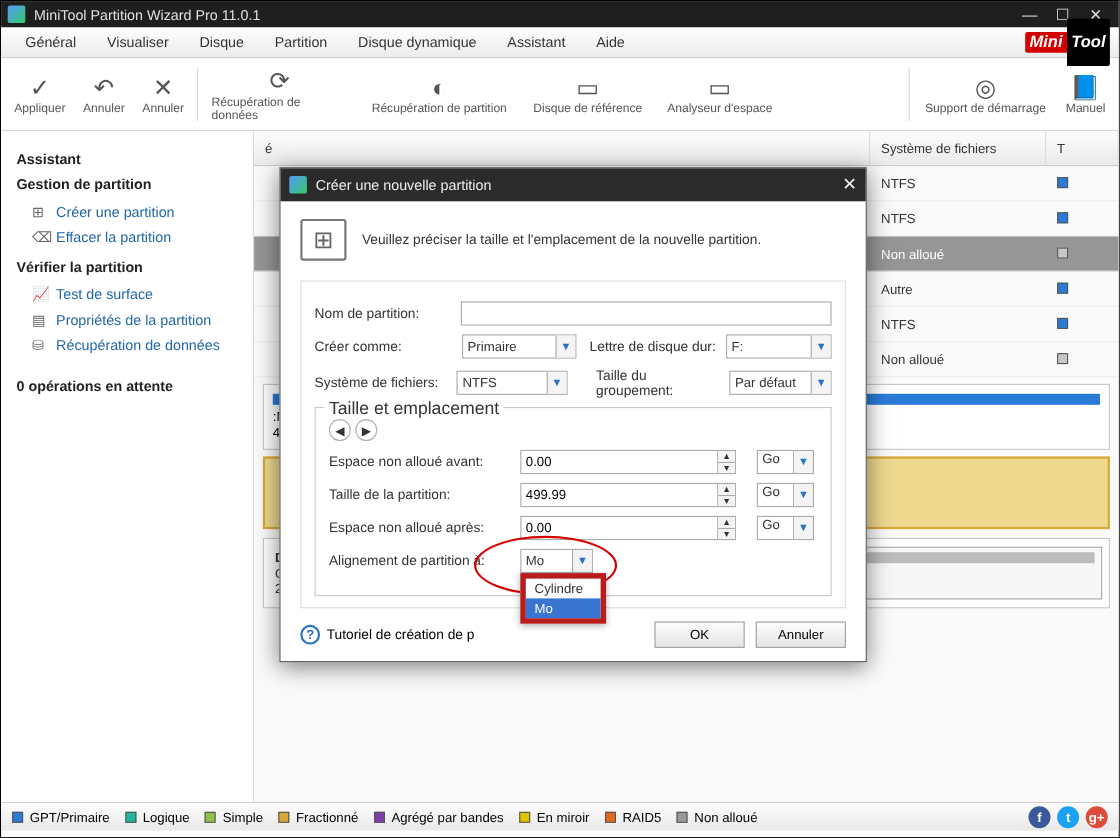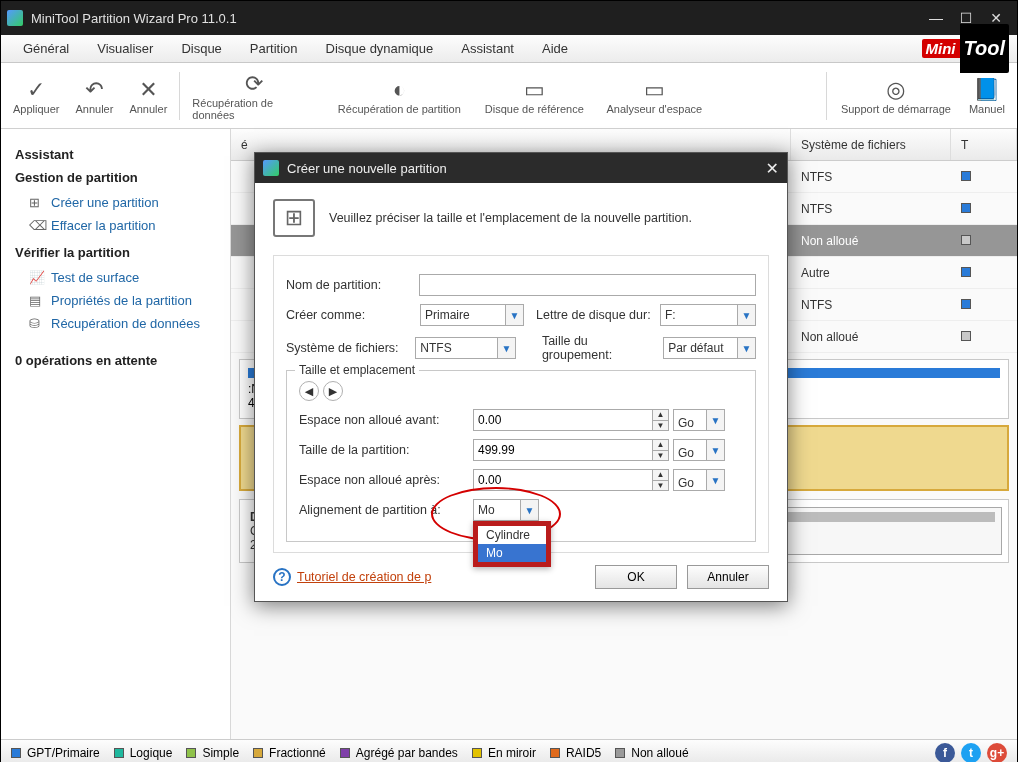--- a/index.html
+++ b/index.html
@@ -1,26 +1,26 @@
 <!DOCTYPE html>
 <html><head>
 <meta charset="utf-8">
 <style>
 * { box-sizing: border-box; margin: 0; padding: 0; font-family: "Segoe UI", Tahoma, sans-serif; }
 body { background:#1e1e1e; width:1018px; height:762px; overflow:hidden; position:relative; }
 .window { width:1018px; height:762px; background:#fff; border:1px solid #000; position:relative; }
-.titlebar { height:34px; background:#1f1f1f; color:#e0e0e0; display:flex; align-items:center; padding:0 6px; font-size:13px; }
+.titlebar { height:24px; background:#1f1f1f; color:#e0e0e0; display:flex; align-items:center; padding:0 6px; font-size:13px; }
 .titlebar .app-icon { width:16px; height:16px; background:linear-gradient(135deg,#5599ff,#33cc66); border-radius:2px; margin-right:8px; }
 .titlebar .spacer { flex:1; }
 .winbtn { width:30px; height:22px; display:flex; align-items:center; justify-content:center; color:#ddd; font-size:14px; cursor:pointer; }
 .menubar { height:28px; background:linear-gradient(#fdfdfd,#ececec); border-bottom:1px solid #c8c8c8; display:flex; align-items:center; font-size:13px; padding:0 8px; }
 .menuitem { padding:3px 14px; cursor:pointer; color:#333; }
 .brandlogo { margin-left:auto; height:24px; display:flex; align-items:center; }
 .brandlogo .mini { background:#d40000; color:#fff; font-weight:bold; font-style:italic; padding:1px 4px; font-size:15px; border-radius:2px 0 0 2px; }
-.brandlogo .tool { background:#000; color:#fff; font-weight:bold; font-style:italic; padding:13px 4px; font-size:20px; border-radius:0 2px 2px 0; }
+.brandlogo .tool { background:#000; color:#fff; font-weight:bold; font-style:italic; padding:13px 4px; font-size:15px; border-radius:0 2px 2px 0; }
 .toolbar { height:66px; background:#fff; border-bottom:1px solid #d0d0d0; display:flex; align-items:center; padding:0 4px; font-size:11px; color:#555; }
 .tbgroup { display:flex; flex-direction:column; align-items:center; padding:0 8px; cursor:pointer; }
 .tbicon { width:32px; height:26px; display:flex; align-items:center; justify-content:center; font-size:22px; color:#555; }
 .tbsep { width:1px; height:48px; background:#d8d8d8; margin:0 4px; }
 .body { display:flex; height:calc(100% - 30px - 28px - 66px - 26px); }
 .sidebar { width:230px; border-right:1px solid #d8d8d8; background:#fff; padding:10px 14px; font-size:13px; color:#333; }
 .sidebar h4 { font-size:13px; font-weight:bold; margin:8px 0 6px; color:#222; }
 .sbitem { display:flex; align-items:center; gap:8px; padding:4px 2px 4px 14px; cursor:pointer; color:#2067a6; }
 .sbitem .ico { width:14px; color:#666; }
 .main { flex:1; background:#fafafa; position:relative; overflow:hidden; }
@@ -46,40 +46,40 @@
 .modal-title .mx { margin-left:auto; cursor:pointer; font-size:16px; }
 .modal-body { padding:16px 18px 12px; font-size:12.5px; color:#333; }
 .mheader { display:flex; align-items:center; gap:14px; margin-bottom:18px; }
 .mheader .bigico { width:42px; height:38px; border:2px solid #777; border-radius:3px; display:flex; align-items:center; justify-content:center; font-size:22px; color:#666; }
 .frow { display:flex; align-items:center; margin:8px 0; gap:6px; }
 .flabel { width:128px; font-size:12.5px; }
 .finput { border:1px solid #aaa; height:22px; padding:0 4px; font-size:12px; background:#fff; }
 .fselect { border:1px solid #aaa; height:22px; font-size:12px; background:#fff; position:relative; display:flex; align-items:center; padding:0 4px; }
 .fselect .caret { position:absolute; right:0; top:0; width:18px; height:100%; border-left:1px solid #aaa; display:flex; align-items:center; justify-content:center; color:#2873c4; font-size:10px; background:#f4f4f4; }
 .fieldset { border:1px solid #c8c8c8; padding:10px 12px 12px; margin-top:6px; position:relative; }
-.fieldset > .legend-lbl { position:absolute; top:-8px; left:8px; background:#fff; padding:0 4px; font-size:12px; }
+.fieldset > .legend-lbl { position:absolute; top:-8px; left:8px; background:#fff; padding:0 4px; font-size:16px; }
 .sizebar-wrap { display:flex; align-items:center; gap:4px; }
 .arrowbtn { width:20px; height:20px; border:1px solid #b0b0b0; border-radius:50%; display:flex; align-items:center; justify-content:center; font-size:11px; cursor:pointer; background:#fff; }
 .sizebar { flex:1; border:2px solid #d7a93c; background:#e9c96a; height:46px; position:relative; }
 .sizebar .fill { position:absolute; left:4px; right:4px; top:4px; height:16px; background:linear-gradient(#3da0e3,#2273b3); }
 .sizebar .txt { position:absolute; left:10px; bottom:4px; font-size:12px; color:#333; }
 .spinrow { display:flex; align-items:center; margin:8px 0; }
 .spinrow .sl { width:174px; font-size:12.5px; }
 .spininput { width:180px; height:22px; border:1px solid #aaa; padding:0 4px; font-size:12px; }
 .spinbtns { width:16px; height:22px; border:1px solid #aaa; border-left:none; display:flex; flex-direction:column; }
 .spinbtns div { flex:1; display:flex; align-items:center; justify-content:center; font-size:8px; border-bottom:1px solid #aaa; cursor:pointer; background:#f4f4f4; }
 .spinbtns div:last-child { border-bottom:none; }
-.unitsel { width:34px; height:22px; border:1px solid #aaa; margin-left:4px; display:flex; align-items:flex-end; padding:0 4px; font-size:12px; }
+.unitsel { width:34px; height:22px; border:1px solid #aaa; margin-left:19px; display:flex; align-items:flex-start; padding:0 4px; font-size:12px; }
 .unitcaret { width:18px; height:22px; border:1px solid #aaa; border-left:none; display:flex; align-items:center; justify-content:center; font-size:10px; color:#2873c4; background:#f4f4f4; cursor:pointer; }
 .dropdown-open { position:absolute; border:5px solid #b91c1c; background:#fff; font-size:12px; z-index:60; box-shadow:0 2px 6px rgba(0,0,0,.3); }
 .dropdown-open div { padding:2px 8px; cursor:pointer; }
 .dropdown-open div.sel { background:#3874d0; color:#fff; }
 .helpline { display:flex; align-items:center; gap:6px; margin-top:12px; }
 .helpline .q { width:18px; height:18px; border:2px solid #2873c4; border-radius:50%; color:#2873c4; display:flex; align-items:center; justify-content:center; font-size:12px; font-weight:bold; }
-.helpline a { color:#c2410c; text-decoration:underline; cursor:pointer; }
+.helpline a { color:#000000; cursor:pointer; }
 .modal-buttons { display:flex; gap:10px; margin-left:auto; }
 .modal-buttons button { width:82px; height:24px; border:1px solid #999; background:linear-gradient(#fdfdfd,#e4e4e4); font-size:12px; cursor:pointer; }
 .red-ellipse { position:absolute; border:2px solid #d40000; border-radius:50%; pointer-events:none; }
 </style>
 </head>
 <body>
 
 <div class="window">
 
   <div class="titlebar">

